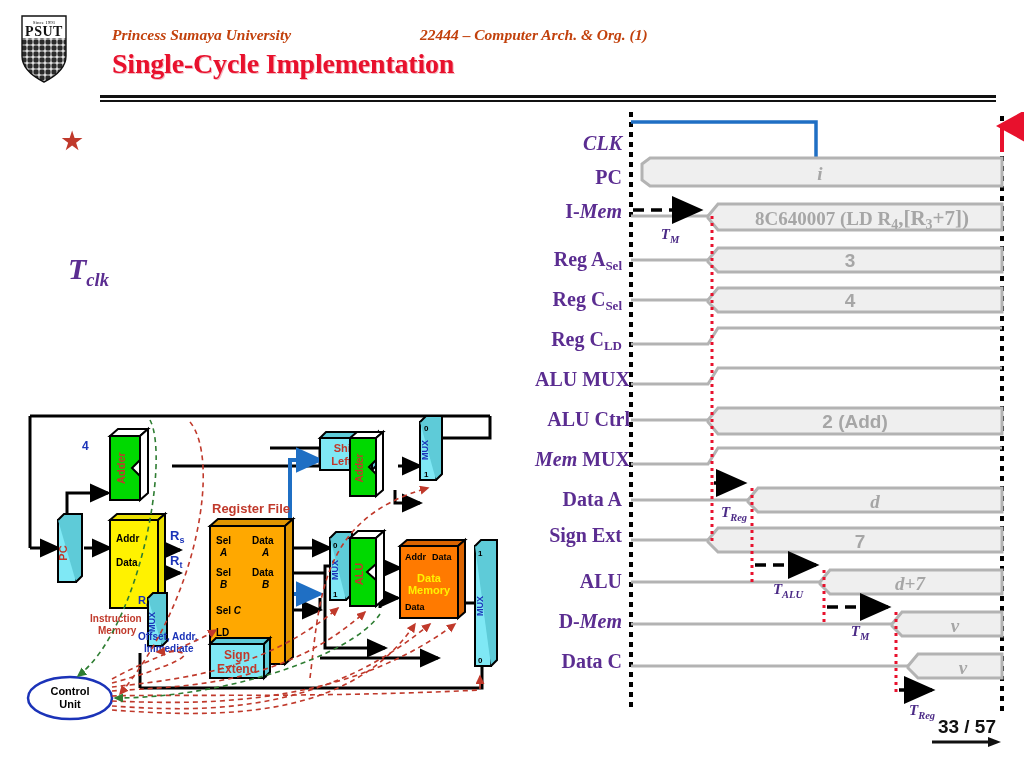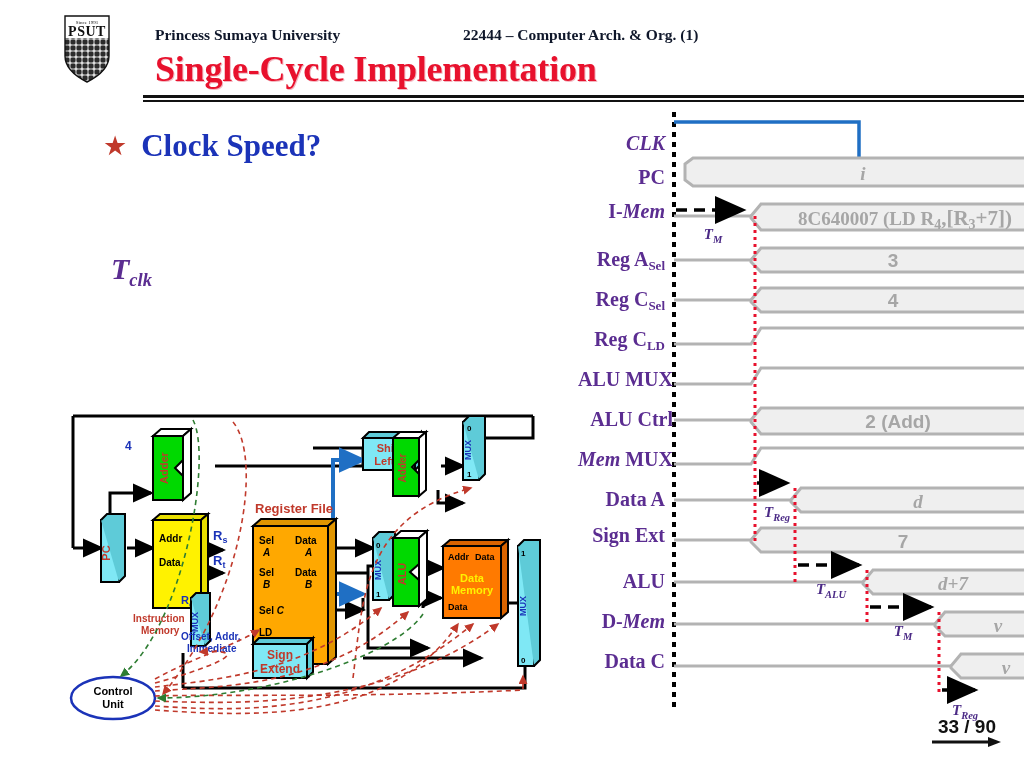--- a/index.html
+++ b/index.html
@@ -1,29 +1,29 @@
 <!DOCTYPE html>
 <html><head>
 <meta charset="utf-8">
 <style>
   html,body{margin:0;padding:0;}
   body{
     width:1024px;height:768px;background:#ffffff;overflow:hidden;position:relative;
     font-family:"Liberation Serif", serif;
   }
-  .slide{position:absolute;inset:0;margin-left:43px;}
+  .slide{position:absolute;inset:0;}
 
   
   .logo{position:absolute;left:18px;top:12px;width:52px;height:72px;}
   .hdr-line{position:absolute;top:26px;font-family:"Liberation Serif",serif;
-            font-weight:bold;font-size:15.5px;color:#0f172a;white-space:nowrap;}
+            font-style:italic;font-weight:bold;font-size:15.5px;color:#c2410c;white-space:nowrap;}
   .hdr-uni{left:112px;}
   .hdr-course{left:420px;}
   .hdr-dept{left:755px;}
-  .title{position:absolute;left:112px;top:48px;font-size:36px;font-weight:bold;
+  .title{position:absolute;left:112px;top:48px;font-size:28px;font-weight:bold;
          color:#E8112D;font-family:"Liberation Serif",serif;letter-spacing:-0.2px;
          text-shadow:1px 1px 0 #f3b9c2;white-space:nowrap;}
   .rule1{position:absolute;left:100px;top:95px;width:896px;height:3px;background:#111;}
   .rule2{position:absolute;left:100px;top:100px;width:896px;height:2px;background:#111;}
 
   
   .bullet-row{position:absolute;left:60px;top:128px;display:flex;align-items:center;gap:14px;}
   .star{color:#C0392B;font-size:27px;line-height:1;}
   .bullet-text{color:#1B33B8;font-size:31px;font-weight:bold;white-space:nowrap;}
   .tclk{position:absolute;left:68px;top:252px;color:#5B2D91;font-size:30px;
@@ -81,21 +81,20 @@
   </svg>
 
   <div class="hdr-line hdr-uni">Princess Sumaya University</div>
   <div class="hdr-line hdr-course">22444 – Computer Arch. &amp; Org. (1)</div>
   <div class="title">Single-Cycle Implementation</div>
   <div class="rule1"></div>
   <div class="rule2"></div>
 
   <div class="bullet-row">
     <span class="star">★</span>
-    <span class="bullet-text">Clock Speed?</span>
   </div>
   <div class="tclk">
     <span>T</span><sub>clk</sub>
   </div>
 
   <div class="datapath">
   <svg class="dp-svg" viewBox="0 0 500 330">
     <defs>
       <marker id="ah" markerWidth="7" markerHeight="7" refX="6" refY="3.2" orient="auto">
         <path d="M0,0 L7,3.2 L0,6.4 Z" fill="#000"></path>
@@ -429,19 +428,19 @@
       <text class="tlab" x="370" y="524">T<tspan class="s" dy="4">M</tspan></text>
     </g>
 
     <g>
       <line x1="409" y1="578" x2="442" y2="578" stroke="#000" stroke-width="3.5" stroke-dasharray="9,6" marker-end="url(#blkarrow)"></line>
       <text class="tlab" x="432" y="603">T<tspan class="s" dy="4">Reg</tspan></text>
     </g>
   </svg>
   </div>
 
-  <div class="pageno">33 / 90</div>
+  <div class="pageno">33 / 57</div>
   <svg class="footarrow" viewBox="0 0 72 12">
     <line x1="2" y1="6" x2="58" y2="6" stroke="#111" stroke-width="3"></line>
     <path d="M58 1 L71 6 L58 11 Z" fill="#111"></path>
   </svg>
 
 </div>
 
 </body></html>

